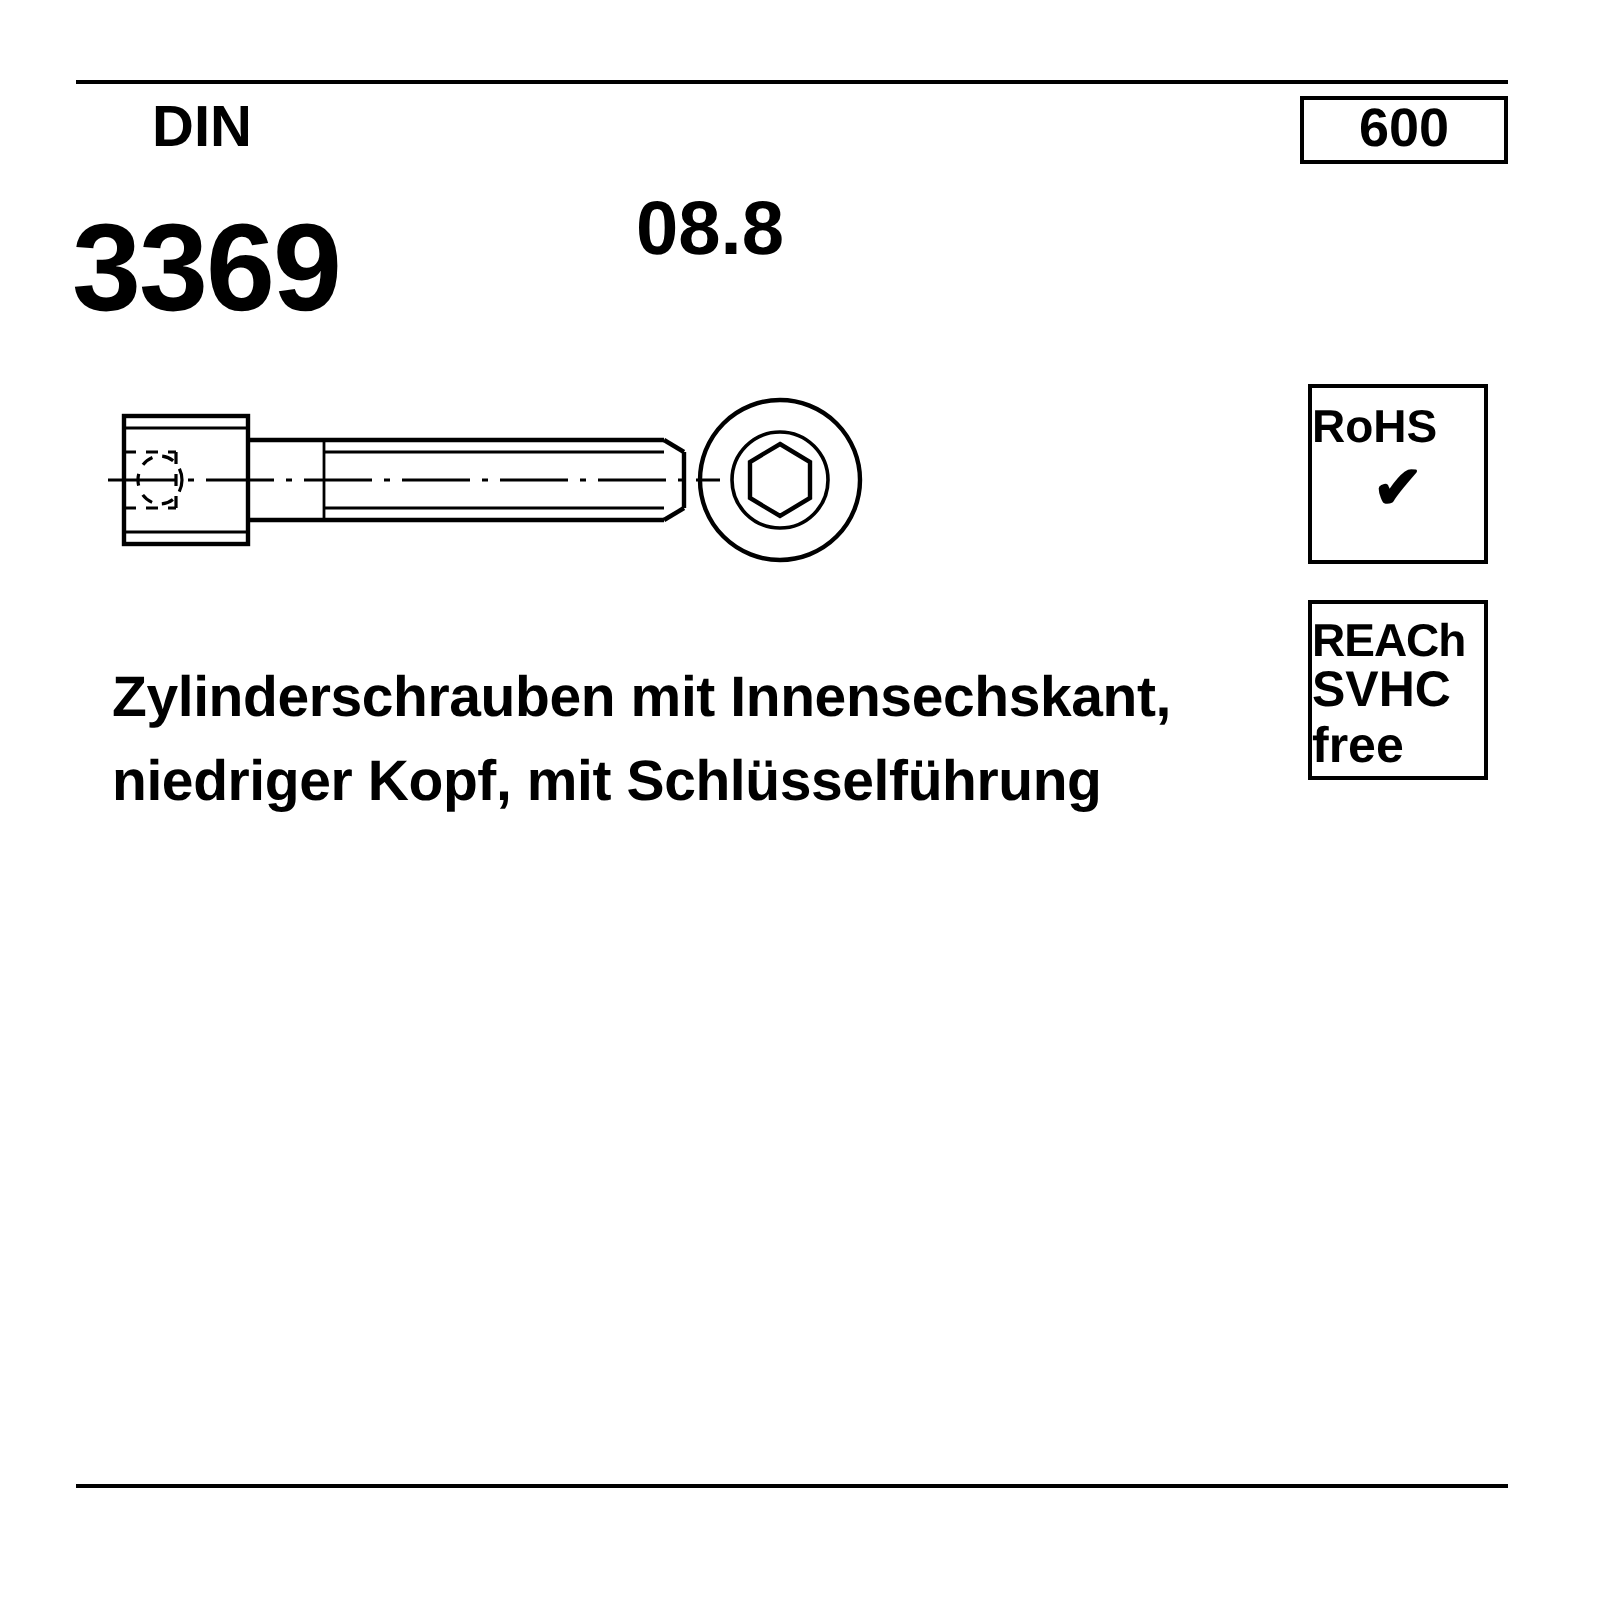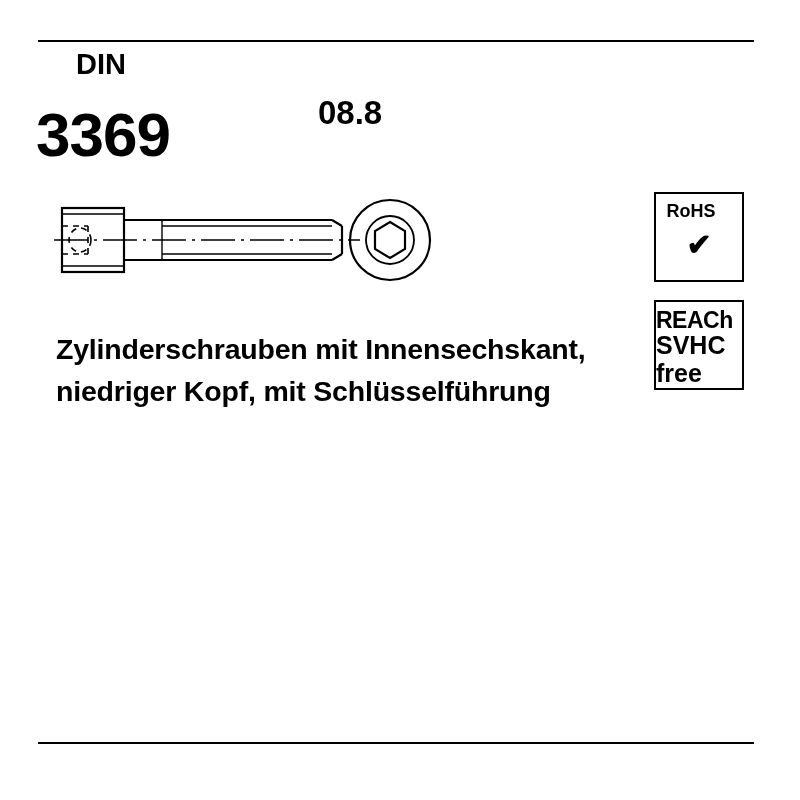--- a/index.html
+++ b/index.html
@@ -97,21 +97,21 @@
     top: 104px;
     font-size: 62px;
     font-weight: bold;
     line-height: 1;
     letter-spacing: -1px;
   }
   .grade {
     position: absolute;
     left: 318px;
     top: 96px;
-    font-size: 33px;
+    font-size: 38px;
     font-weight: bold;
     line-height: 1;
   }
 
   
   #drawing {
     position: absolute;
     left: 40px;
     top: 186px;
     width: 420px;
@@ -148,22 +148,22 @@
   .rohs-box {
     left: 654px;
     top: 192px;
     width: 90px;
     height: 90px;
   }
   .rohs-label {
     position: absolute;
     left: 0; right: 16px;
     top: 8px;
-    text-align: center;
-    font-size: 18px;
+    text-align: left;
+    font-size: 23px;
     font-weight: bold;
     line-height: 1;
   }
   .rohs-check {
     position: absolute;
     left: 0; right: 0;
     top: 36px;
     text-align: center;
     font-size: 30px;
     font-weight: bold;
@@ -189,20 +189,23 @@
 </head>
 <body>
 
 <div id="sheet">
 
   <div class="top-rule"></div>
 
   <div class="hdr-din">DIN</div>
 
 
+  <div class="hdr-pack-box">
+    <span class="hdr-pack">600</span>
+  </div>
 
   <div class="norm-number">3369</div>
   <div class="grade">08.8</div>
 
   <div id="drawing">
     <svg width="420" height="130" viewBox="0 0 420 130" xmlns="http://www.w3.org/2000/svg">
       <g fill="none" stroke="#000" stroke-width="2.2" stroke-linecap="butt">
 
         <rect x="22" y="22" width="62" height="64"></rect>
 

